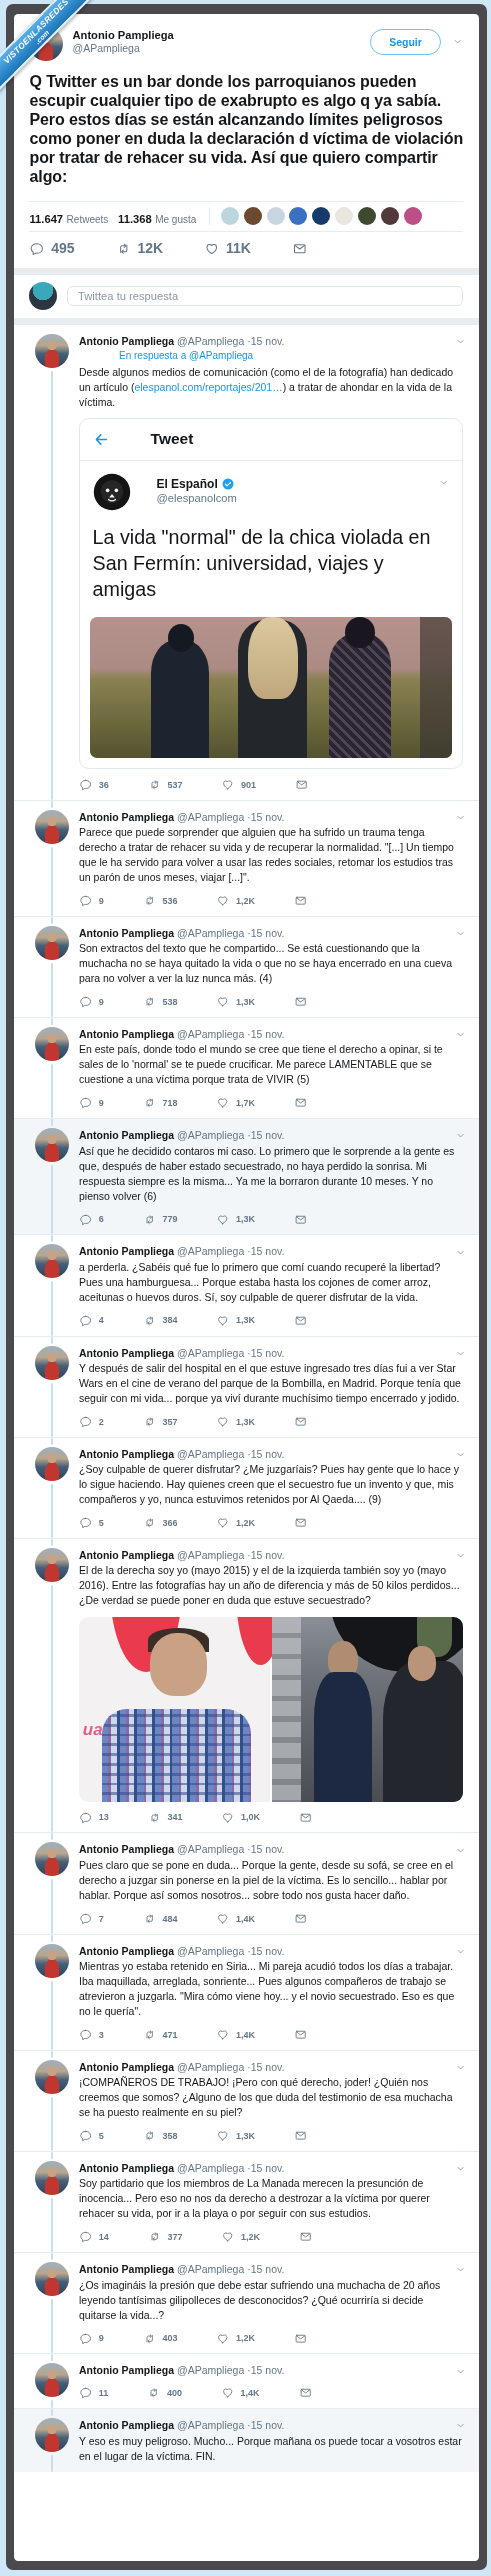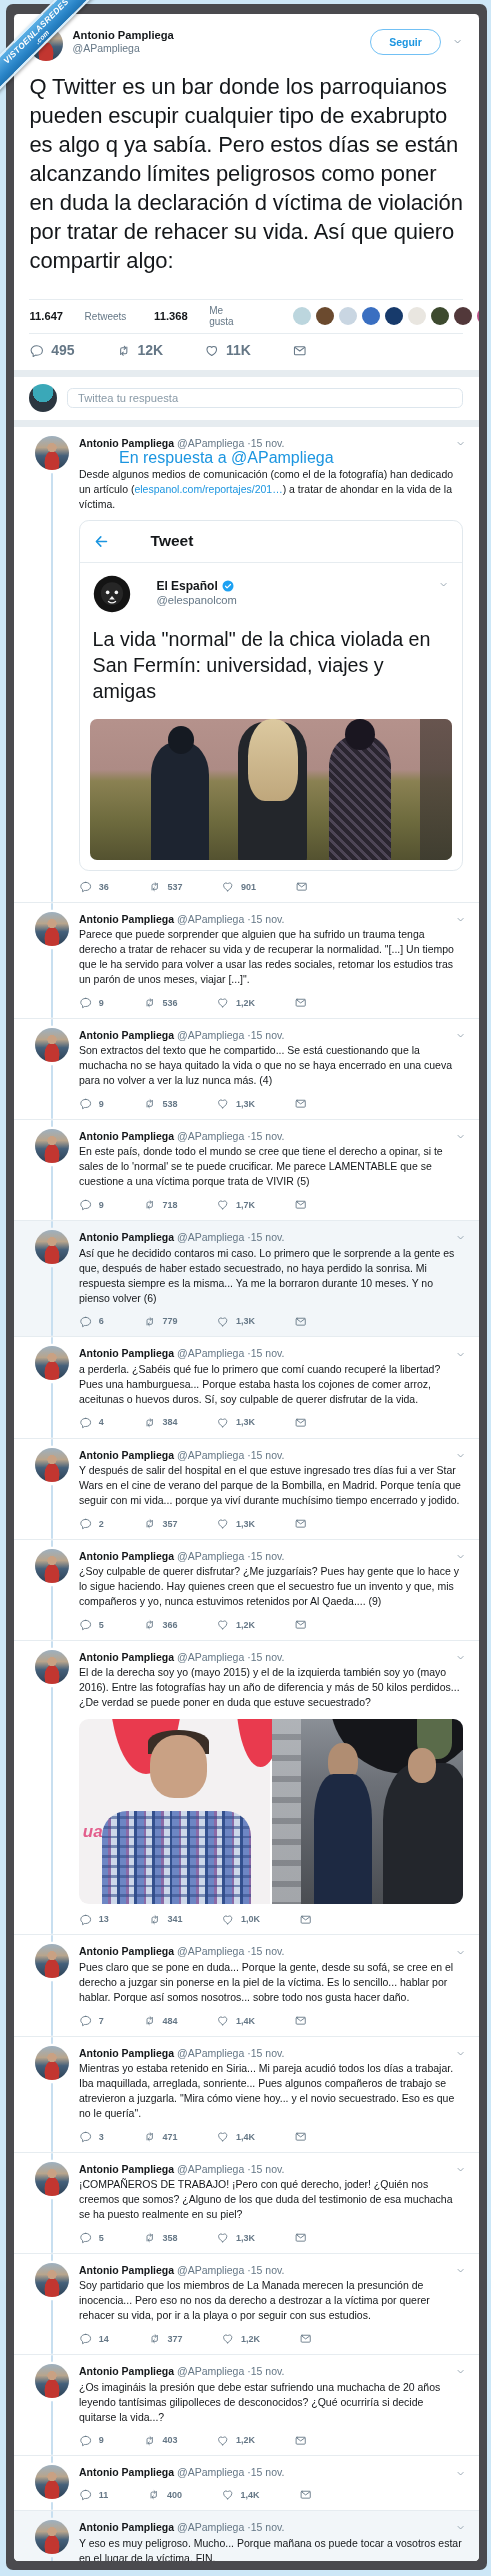--- a/index.html
+++ b/index.html
@@ -44,27 +44,26 @@
   .mt-names{margin-left:9px;padding-top:1.4px;}
   .mt-name{font-size:11.2px;font-weight:bold;line-height:14px;}
   .mt-handle{font-size:10.5px;color:#657786;line-height:13.4px;}
   .follow-wrap{margin-left:auto;display:flex;align-items:center;gap:11.2px;padding-top:2.8px;}
   .follow-btn{
     border:0.7px solid #71c0f4;background:#fff;color:#1b95e0;
     font-weight:bold;font-size:10.5px;padding:5.6px 18px;border-radius:702px;
     font-family:inherit;cursor:pointer;
   }
   .chev-svg{width:11.2px;height:11.2px;stroke:#8899a6;stroke-width:2;fill:none;stroke-linecap:round;stroke-linejoin:round;}
-  .mt-text{font-size:22px;line-height:29px;margin:11.2px 0 0;font-weight:400;letter-spacing:-0.1px;}
+  .mt-text{font-size:16px;line-height:19px;margin:11.2px 0 0;font-weight:700;letter-spacing:-0.1px;}
   .mt-time{color:#657786;font-size:10.5px;margin-top:9.8px;}
   .stats-row{
-    display:flex;align-items:center;margin-top:24px;
+    display:flex;align-items:flex-end;margin-top:15px;
     border-top:0.7px solid #e6ecf0;border-bottom:0.7px solid #e6ecf0;
     padding:5.6px 0;
-    gap:18px;
   }
   .stat-num{font-weight:bold;font-size:11.2px;}
   .stat-lbl{color:#657786;font-size:10px;margin:0 9.8px 0 3.5px;}
   .vdiv{width:0.7px;align-self:stretch;background:#e6ecf0;margin:0 11.2px 0 2.8px;}
   .mini-avs{display:flex;gap:4.9px;align-items:center;}
   .mini-av{width:18px;height:18px;border-radius:50%;display:inline-block;}
   .mt-actions{display:flex;align-items:center;padding:8.4px 0 11.2px;}
   .act{display:flex;align-items:center;margin-right:41px;color:#657786;cursor:pointer;}
   .act .ic{width:15.5px;height:15.5px;stroke:#657786;stroke-width:1.6;fill:none;stroke-linecap:round;stroke-linejoin:round;}
   .act .cnt{font-size:14px;font-weight:bold;margin-left:6.3px;color:#657786;}
@@ -85,21 +84,21 @@
   .reply.highlight{background:#f2f6f9;}
   .reply .avatar{position:absolute;left:21px;top:9px;}
   .thread-line-top,.thread-line-bot{position:absolute;left:37px;width:2.1px;background:#c8dff0;border-radius:1.4px;}
   .thread-line-top{top:0;height:7px;display:none;}
   .thread-line-bot{top:46px;bottom:0;}
   .reply + .reply .thread-line-top{display:block;}
   .reply .chev{position:absolute;right:12.6px;top:11.2px;width:11.2px;height:11.2px;stroke:#8899a6;stroke-width:1.8;fill:none;stroke-linecap:round;stroke-linejoin:round;}
   .r-head{font-size:10.5px;line-height:14px;}
   .r-name{font-weight:bold;color:#14171a;}
   .r-meta{color:#657786;}
-  .r-replyto{display:none;color:#1b95e0;font-size:16px;line-height:15.5px;padding-left:40px;}
+  .r-replyto{display:none;color:#1b95e0;font-size:10px;line-height:15.5px;padding-left:40px;}
   .has-replyto .r-replyto{display:block;}
   .r-text{font-size:10.5px;line-height:15px;margin:1.4px 0 0;max-width:388px;}
   .lnk{color:#1b95e0;text-decoration:none;cursor:pointer;}
   .r-actions{display:flex;align-items:center;margin-top:9px;}
   .r-actions .act{margin-right:39px;}
   .r-actions .ic{width:13.4px;height:13.4px;}
   .r-actions .cnt{font-size:9px;}
   
   .quote-card{display:none;border:0.7px solid #e1e8ed;border-radius:9.8px;margin-top:8.4px;max-width:385px;overflow:hidden;background:#fff;}
   .has-quote .quote-card{display:block;}

